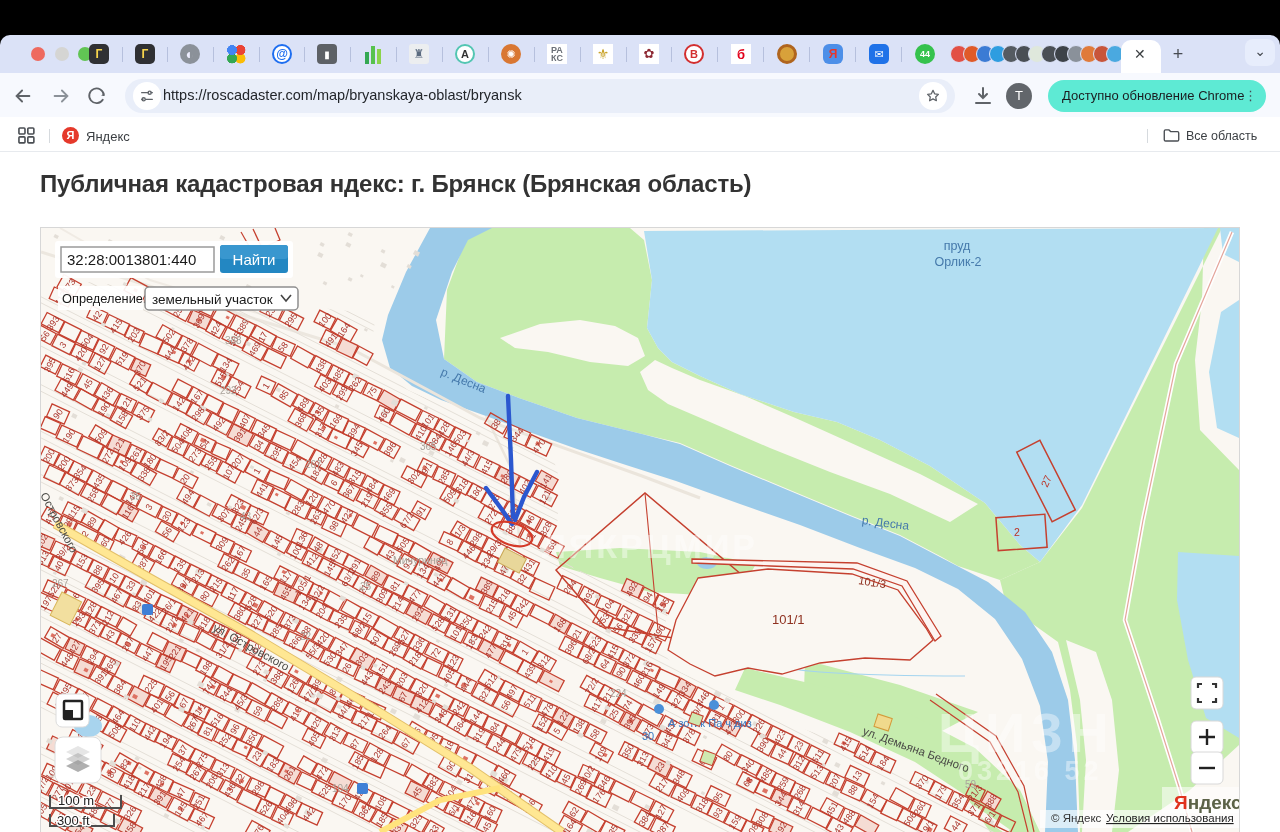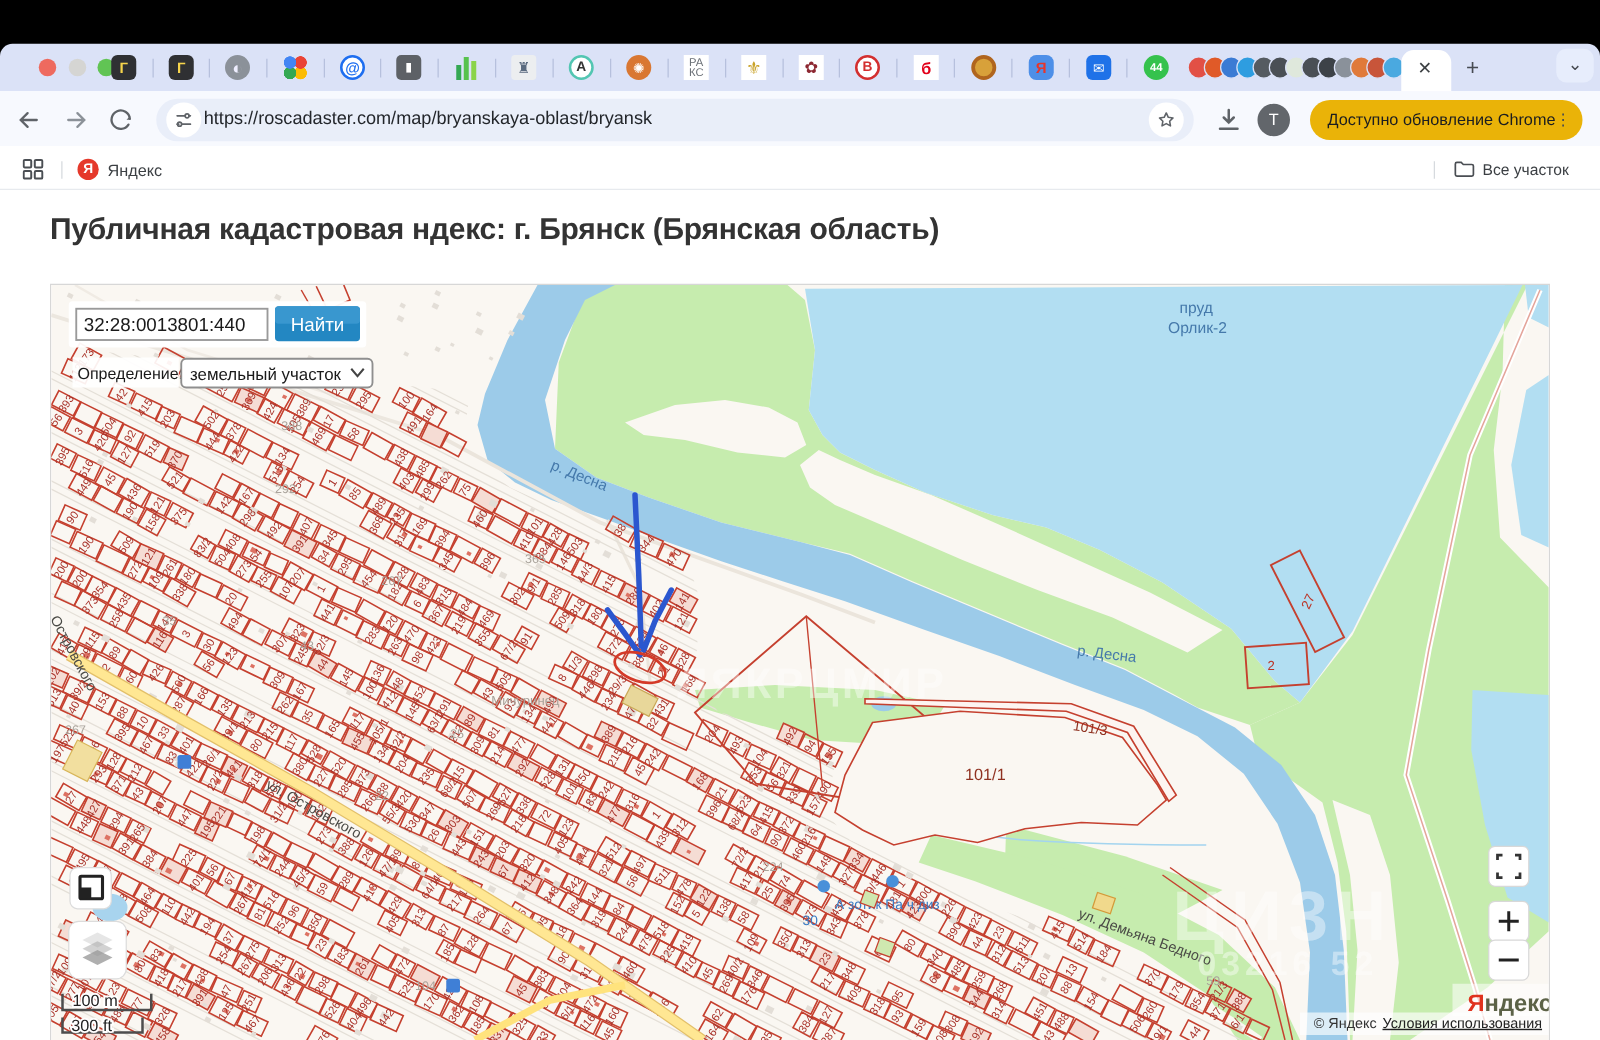--- a/index.html
+++ b/index.html
@@ -17,21 +17,21 @@
 .atx{left:13px;top:6px;font-size:14px;color:#3c4043;position:absolute}
 .newtab{top:45px;left:1168px;width:20px;height:20px;color:#474b52;font-size:18px;text-align:center;line-height:19px}
 .tabchev{top:39px;left:1245px;width:30px;height:27px;color:#474b52;font-size:14px;text-align:center;background:#e7edfc;border-radius:8px;line-height:25px}
 .toolbar{top:73px;left:0;width:1280px;height:44px;background:#f7f9fe}
 .navic{width:22px;height:22px}
 .omni{top:79px;left:125px;width:830px;height:34px;border-radius:17px;background:#e9eef9}
 .tune{left:133px;top:82px;width:28px;height:28px;border-radius:50%;background:#fff}
 .url{left:163px;top:87px;font-size:14.5px;color:#23262b;white-space:nowrap}
 .starbub{left:919px;top:82px;width:28px;height:28px;border-radius:50%;background:#fff}
 .avatar{top:83px;left:1006px;width:26px;height:26px;border-radius:50%;background:#62666b;color:#fff;font-size:13px;text-align:center;line-height:26px}
-.updpill{top:80px;left:1048px;width:218px;height:32px;border-radius:16px;background:#eab308;color:#1b1d20;font-size:13px;line-height:32px;padding-left:14px}
+.updpill{top:80px;left:1048px;width:218px;height:32px;border-radius:16px;background:#5eead4;color:#1b1d20;font-size:13px;line-height:32px;padding-left:14px}
 .dots3{right:9px;top:0;color:#474b52;font-size:13px;position:absolute}
 .bookbar{top:117px;left:0;width:1280px;height:35px;background:#fff;border-bottom:1px solid #e7eaee}
 .bq{top:127px;left:18px;width:17px;height:17px}
 .bsep{top:129px;width:1px;height:14px;background:#d6dade}
 .yico{top:127px;left:62px;width:17px;height:17px;border-radius:50%;background:#e5392b;color:#fff;font-size:11px;font-weight:bold;text-align:center;line-height:17px}
 .ytxt{top:129px;left:86px;font-size:13px;color:#3b3f43}
 .allbm{top:129px;left:1186px;font-size:12.5px;color:#3b3f43}
 .folder{top:128px;left:1163px;width:17px;height:14px}
 .pagetitle{top:170px;left:40px;font-size:24px;color:#333;font-weight:bold;letter-spacing:-0.2px}
 .mapwrap{top:228px;left:41px;width:1198px;height:604px;outline:1px solid #d7d7d7}
@@ -65,21 +65,21 @@
 <div class="tfav" style="left:409px">
     <span class="fv" style="background:#eceef0;border-radius:3px;color:#5b6b80;font-size:12px;line-height:20px">♜</span>
   </div>
 <div class="tfav" style="left:455px">
     <span class="fv" style="background:#fff;border:2px solid #53c6b2;border-radius:50%;color:#333;font-weight:bold;font-size:11px">A</span>
   </div>
 <div class="tfav" style="left:501px">
     <span class="fv" style="background:#d97732;border-radius:50%;color:#fff;font-size:11px">✺</span>
   </div>
 <div class="tfav" style="left:547px">
-    <span class="fv" style="background:#fff;color:#6b7077;font-weight:normal;font-size:9px;line-height:8px">РА<br>КС</span>
+    <span class="fv" style="background:#fff;color:#6b7077;font-weight:bold;font-size:9px;line-height:8px">РА<br>КС</span>
   </div>
 <div class="tfav" style="left:593px">
     <span class="fv" style="background:#fff;color:#c9a227;font-size:14px;line-height:20px">⚜</span>
   </div>
 <div class="tfav" style="left:639px">
     <span class="fv" style="background:#fff;color:#8d2832;font-size:13px;line-height:20px">✿</span>
   </div>
 <div class="tfav" style="left:684px">
     <span class="fv" style="background:#fff;border:2px solid #d32f2f;border-radius:50%;color:#d32f2f;font-weight:bold;font-size:11px">В</span>
   </div>
@@ -174,21 +174,21 @@
       <rect x="10.4" y="10.4" width="6.4" height="6.4" rx="1"></rect>
     </g>
   </svg>
 <div class="bsep" style="left:49px"></div>
 <div class="yico">Я</div>
 <div class="ytxt">Яндекс</div>
 <div class="bsep" style="left:1147px"></div>
 <svg class="folder" viewBox="0 0 20 16">
     <path d="M1.5 3.5a1.5 1.5 0 0 1 1.5-1.5h4l2 2h8a1.5 1.5 0 0 1 1.5 1.5v8a1.5 1.5 0 0 1-1.5 1.5H3a1.5 1.5 0 0 1-1.5-1.5z" fill="none" stroke="#4a4e53" stroke-width="1.6"></path>
   </svg>
-<div class="allbm">Все участок</div>
+<div class="allbm">Все область</div>
 <div class="pagetitle">Публичная кадастровая ндекс: г. Брянск (Брянская область)</div>
 <div class="mapwrap">
 <svg style="left:0;top:0" width="1198" height="604" viewBox="41 228 1198 604">
       <rect x="41" y="228" width="1198" height="604" fill="#faf7f2"></rect>
 <path d="M41,252 L200,302 L350,348" stroke="#ece7df" stroke-width="3" fill="none"></path>
 <path d="M60,228 L150,280 L280,320" stroke="#f0ebe4" stroke-width="2" fill="none"></path>
 <polygon points="470.0,228.0 630.0,228.0 644.0,240.0 652.0,280.0 647.0,328.0 658.0,348.0 672.0,362.0 700.0,376.0 740.0,394.0 794.0,412.0 837.0,422.0 880.0,440.0 930.0,466.0 985.0,503.0 1020.0,545.0 1040.0,562.0 1000.0,580.0 958.0,566.0 940.0,556.0 900.0,535.0 850.0,515.0 790.0,490.0 730.0,465.0 680.0,443.0 642.0,434.0 577.0,418.0 519.0,398.0 477.0,382.0 444.0,359.0 447.0,290.0" fill="#c6ecae"></polygon>
 <polygon points="500.0,338.0 540.0,324.0 580.0,320.0 615.0,326.0 638.0,338.0 645.0,356.0 628.0,366.0 590.0,362.0 548.0,352.0 515.0,348.0" fill="#faf7f2"></polygon>
 <polygon points="655.0,360.0 672.0,368.0 700.0,380.0 745.0,396.0 800.0,420.0 860.0,447.0 920.0,474.0 978.0,504.0 950.0,522.0 890.0,494.0 830.0,472.0 770.0,448.0 710.0,422.0 668.0,404.0 648.0,390.0 640.0,372.0" fill="#faf7f2"></polygon>
 <polygon points="1204.0,228.0 1222.0,228.0 1082.0,508.0 1040.0,562.0 1000.0,580.0 1005.0,600.0 1030.0,622.0 1058.0,642.0 1070.0,690.0 1077.0,745.0 1080.0,832.0 1128.0,832.0 1190.0,790.0 1239.0,745.0 1239.0,470.0 1200.0,430.0 1195.0,360.0 1202.0,300.0" fill="#c6ecae"></polygon>

